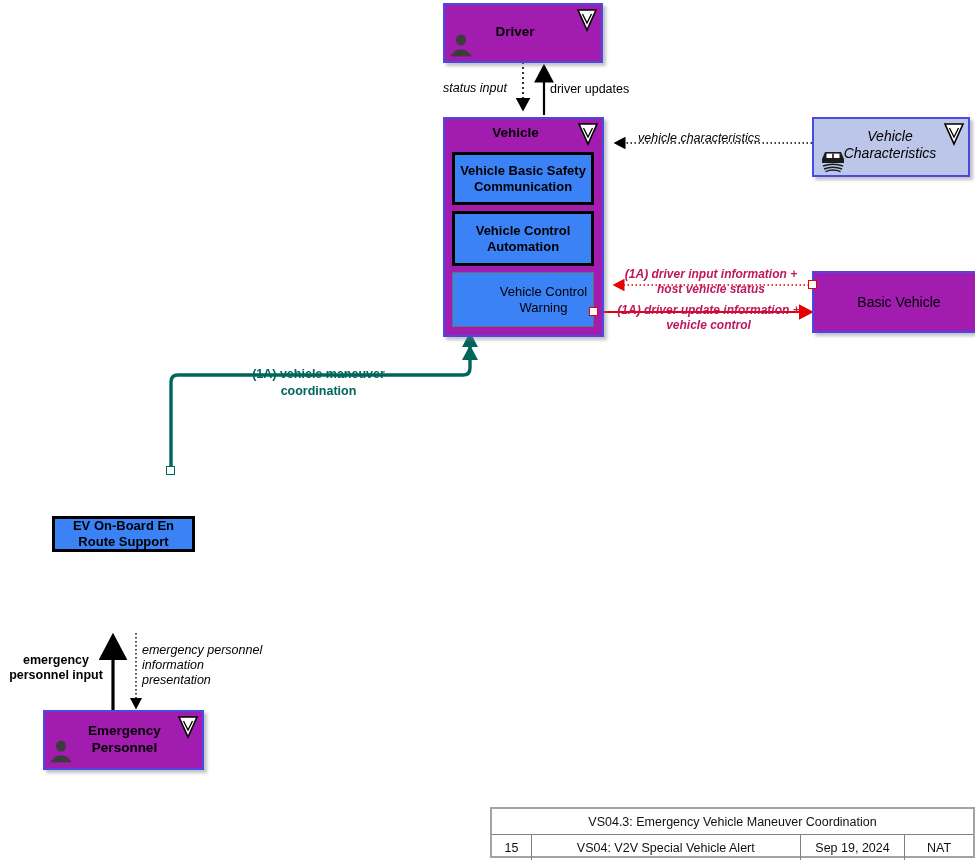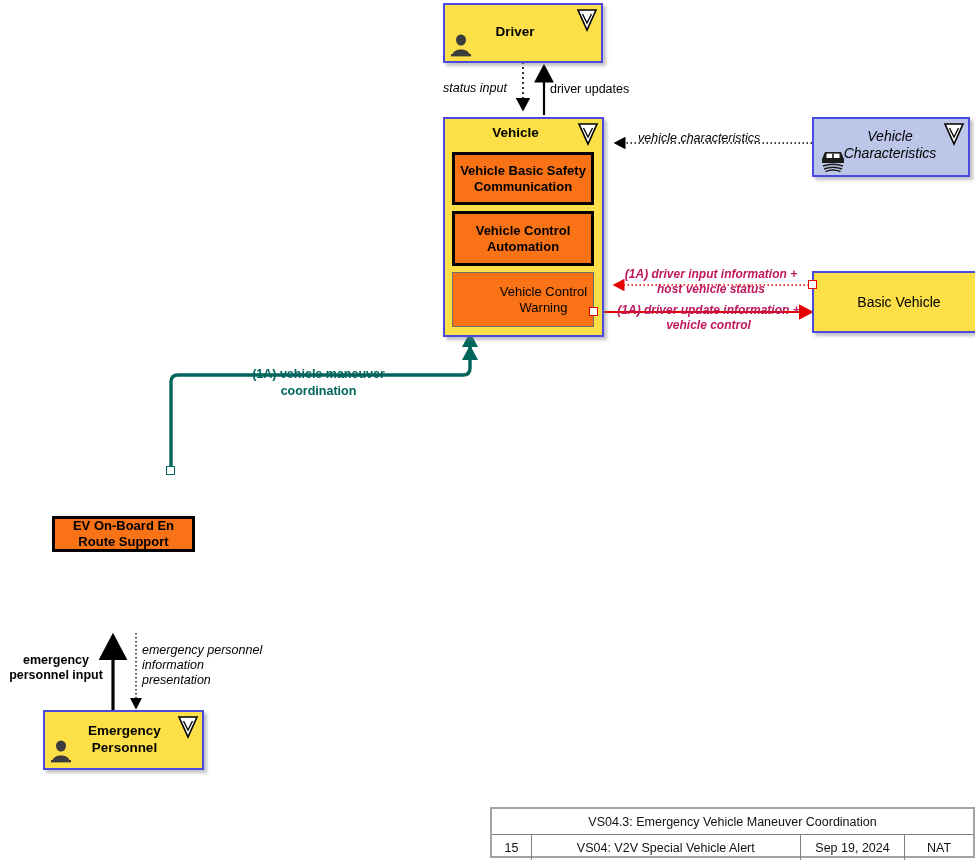--- a/index.html
+++ b/index.html
@@ -26,21 +26,21 @@
     width: 975px;
     height: 860px;
     pointer-events: none;
   }
 
   
   .el {
     position: absolute;
     box-sizing: border-box;
     border: 2px solid #4a4ae0;
-    background: #fde047;
+    background: #a21caf;
     box-shadow: 3px 3px 3px rgba(120,120,130,0.45);
   }
   .el .title {
     position: absolute;
     left: 6px; right: 22px;
     text-align: center;
     font-size: 13.5px;
     font-weight: bold;
     color: #000;
     line-height: 17px;
@@ -71,21 +71,21 @@
   .veh-icon {
     position: absolute;
     left: 4px;
     width: 30px; height: 28px;
   }
 
   
   .fobj {
     position: absolute;
     box-sizing: border-box;
-    background: #f97316;
+    background: #3b82f6;
     border: 3px solid #000000;
     display: flex;
     align-items: center;
     justify-content: center;
     text-align: center;
     font-size: 13px;
     font-weight: bold;
     line-height: 16px;
     color: #000;
     padding: 0 3px;

